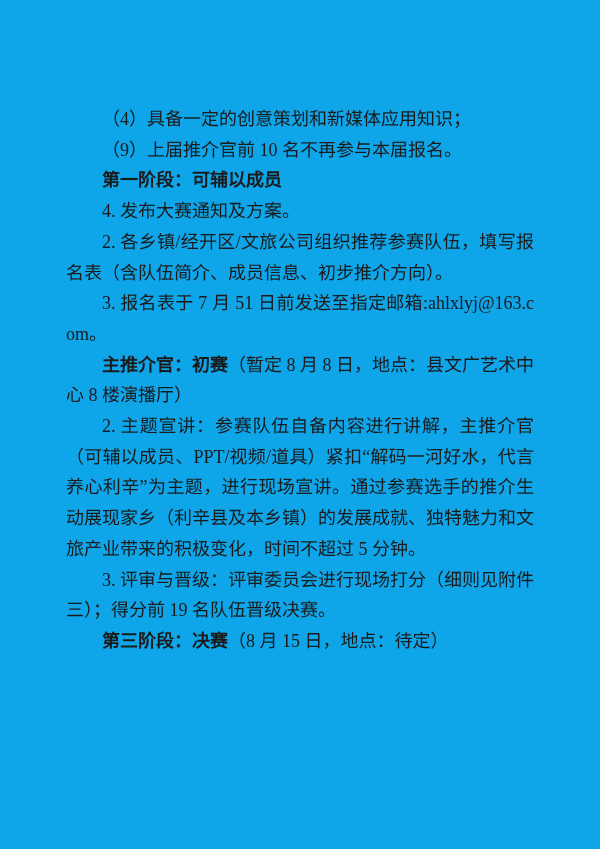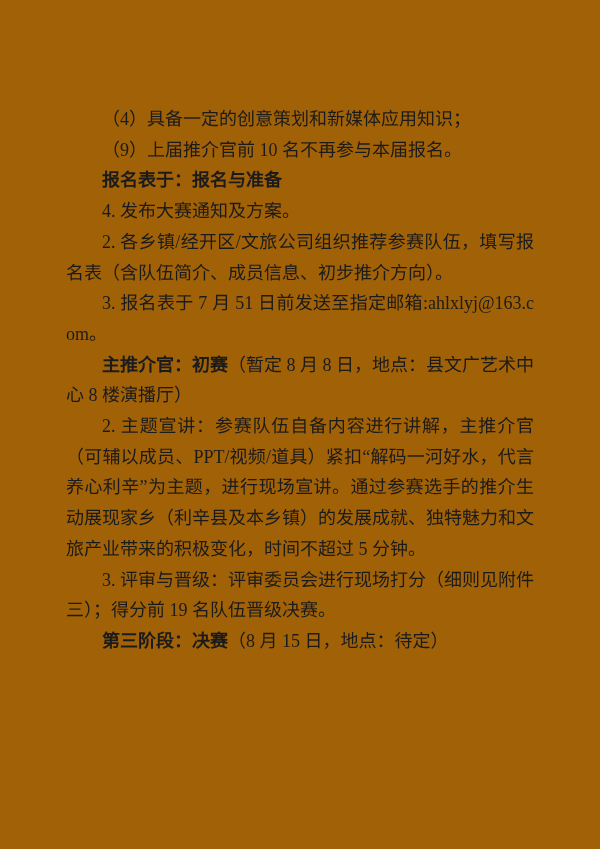--- a/index.html
+++ b/index.html
@@ -4,21 +4,21 @@
 <style>
   html, body {
     margin: 0;
     padding: 0;
     background: #ffffff;
   }
   .page {
     position: relative;
     width: 600px;
     height: 849px;
-    background: #a16207;
+    background: #0ea5e9;
     overflow: hidden;
   }
   .content {
     position: absolute;
     left: 66px;
     top: 104px;
     width: 468px;
     color: #1b1b1b;
     font-family: "Liberation Serif", "DejaVu Serif", serif;
     font-size: 18px;
@@ -46,21 +46,21 @@
 
 <div class="page">
   <div class="content">
 
     <p class="body">（4）具备一定的创意策划和新媒体应用知识；</p>
 
 
     <p class="body">（9）上届推介官前 10 名不再参与本届报名。</p>
 
 
-    <p class="stage"><span class="stage-bold">报名表于：报名与准备</span><span></span></p>
+    <p class="stage"><span class="stage-bold">第一阶段：可辅以成员</span><span></span></p>
 
     <p class="body">4. 发布大赛通知及方案。</p>
 
     <p class="body">2. 各乡镇/经开区/文旅公司组织推荐参赛队伍，填写报名表（含队伍简介、成员信息、初步推介方向）。</p>
 
     <p class="body">3. 报名表于 7 月 51 日前发送至指定邮箱:ahlxlyj@163.com。</p>
 
     <p class="stage"><span class="stage-bold">主推介官：初赛</span><span>（暂定 8 月 8 日，地点：县文广艺术中心 8 楼演播厅）</span></p>
 
 

